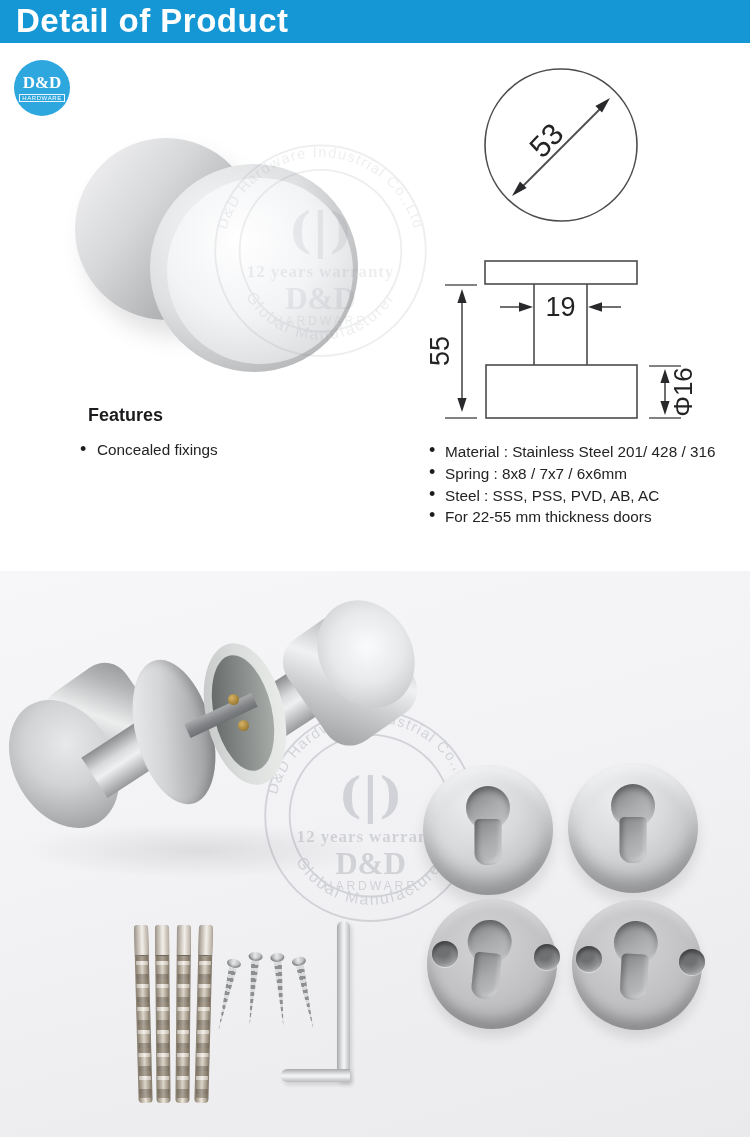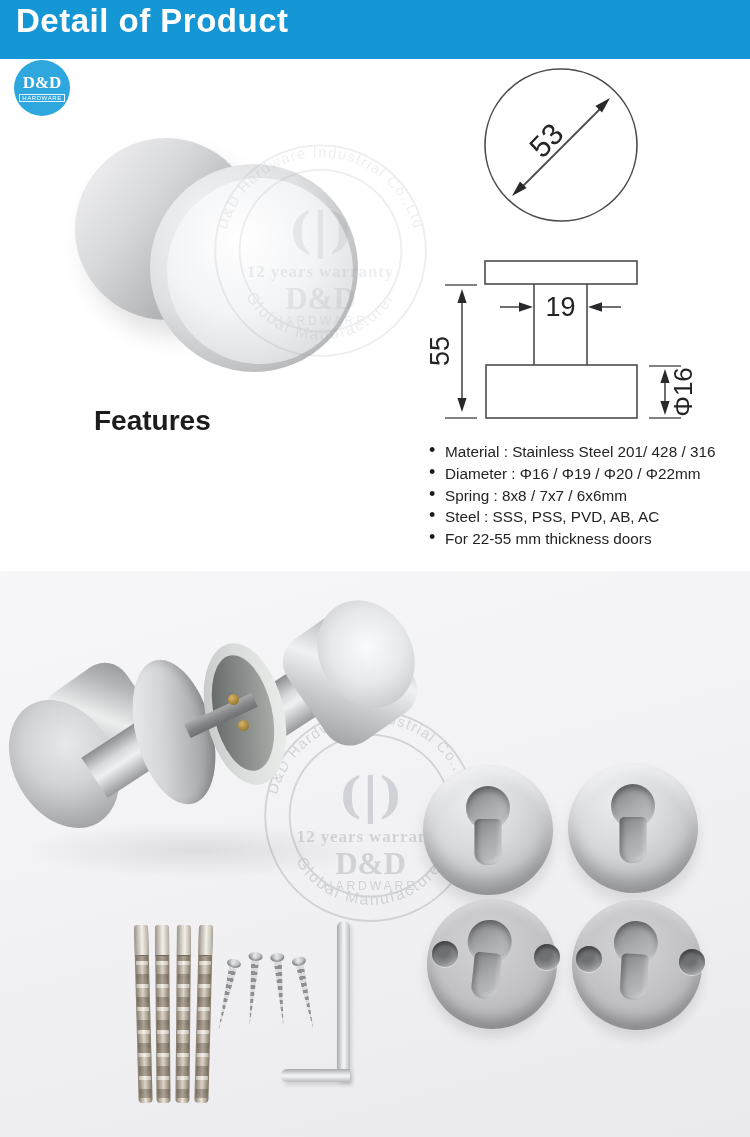--- a/index.html
+++ b/index.html
@@ -4,21 +4,21 @@
 <style>
   html,body { margin:0; padding:0; background:#e9e9e9; }
   .page {
     position:relative; width:750px; height:1137px; margin:0 auto;
     background:#ffffff; overflow:hidden;
     font-family:"Liberation Sans", sans-serif;
   }
 
   
   .topbar {
-    position:absolute; left:0; top:0; width:750px; height:59px;
+    position:absolute; left:0; top:0; width:750px; height:43px;
     background:var(--header-bg,#1697d5);
   }
   .topbar h1 {
     margin:0; padding-left:16px; line-height:42px;
     font-size:33px; font-weight:700; letter-spacing:.5px; color:#ffffff;
   }
 
   
   .logo {
     position:absolute; left:14px; top:60px; width:56px; height:56px;
@@ -57,21 +57,21 @@
   
   .diag { position:absolute; }
   .diag-circle  { left:468px; top:62px; }
   .diag-section { left:430px; top:252px; }
   .diag line, .diag circle, .diag rect, .diag path { stroke:#4b4c4e; fill:none; }
   .diag polygon { fill:#29292b; stroke:none; }
   .diag text { fill:#232325; font-family:"Liberation Sans",sans-serif; }
 
   
   .features { position:absolute; left:80px; top:405px; width:335px; }
-  .features h2 { margin:0 0 14px 14px; font-size:28px; font-weight:700; color:#1c1c1e; }
+  .features h2 { margin:0 0 14px 8px; font-size:18px; font-weight:700; color:#1c1c1e; }
   .features ul, .specs ul { list-style:none; margin:0; padding:0; }
   .features li { position:relative; padding-left:17px; font-size:15.3px; color:#232325; line-height:20px; margin-bottom:1.5px; }
   .features li::before, .specs li::before {
     content:"\2022"; position:absolute; left:0; top:-1px; font-size:18px; color:#1c1c1e; }
   .specs { position:absolute; left:429px; top:441px; width:312px; }
   .specs li { position:relative; padding-left:16px; font-size:15.3px; color:#232325; line-height:21.8px; }
 
   
   .bottom-photo { position:absolute; left:0; top:571px; width:750px; height:566px;
     background:linear-gradient(165deg,#f7f7f9 0%,#f2f2f4 45%,#eaeaec 100%); }
@@ -234,27 +234,27 @@
     <line x1="219" y1="166" x2="251" y2="166" stroke-width="1.4"></line>
     <line x1="235" y1="124" x2="235" y2="156" stroke-width="1.6"></line>
     <polygon points="235,117 230.4,131 239.6,131"></polygon>
     <polygon points="235,163 230.4,149 239.6,149"></polygon>
     <text x="262" y="140" font-size="26" text-anchor="middle" transform="rotate(-90 262 140)">Φ16</text>
   </svg>
 
   <section class="features">
     <h2>Features</h2>
     <ul>
+      <li><span>Concealed fixings</span></li>
     </ul>
   </section>
 
   <section class="specs">
     <ul>
       <li><span>Material : Stainless Steel 201/ 428 / 316</span></li>
-      <li><span>Diameter : Φ16 / Φ19 / Φ20 / Φ22mm</span></li>
       <li><span>Spring : 8x8 / 7x7 / 6x6mm</span></li>
       <li><span>Steel : SSS, PSS, PVD, AB, AC</span></li>
       <li><span>For 22-55 mm thickness doors</span></li>
     </ul>
   </section>
 
   <div class="bottom-photo">
 
     <svg class="wm wm-bottom" width="235" height="235" viewBox="0 0 250 250">
       <defs>

